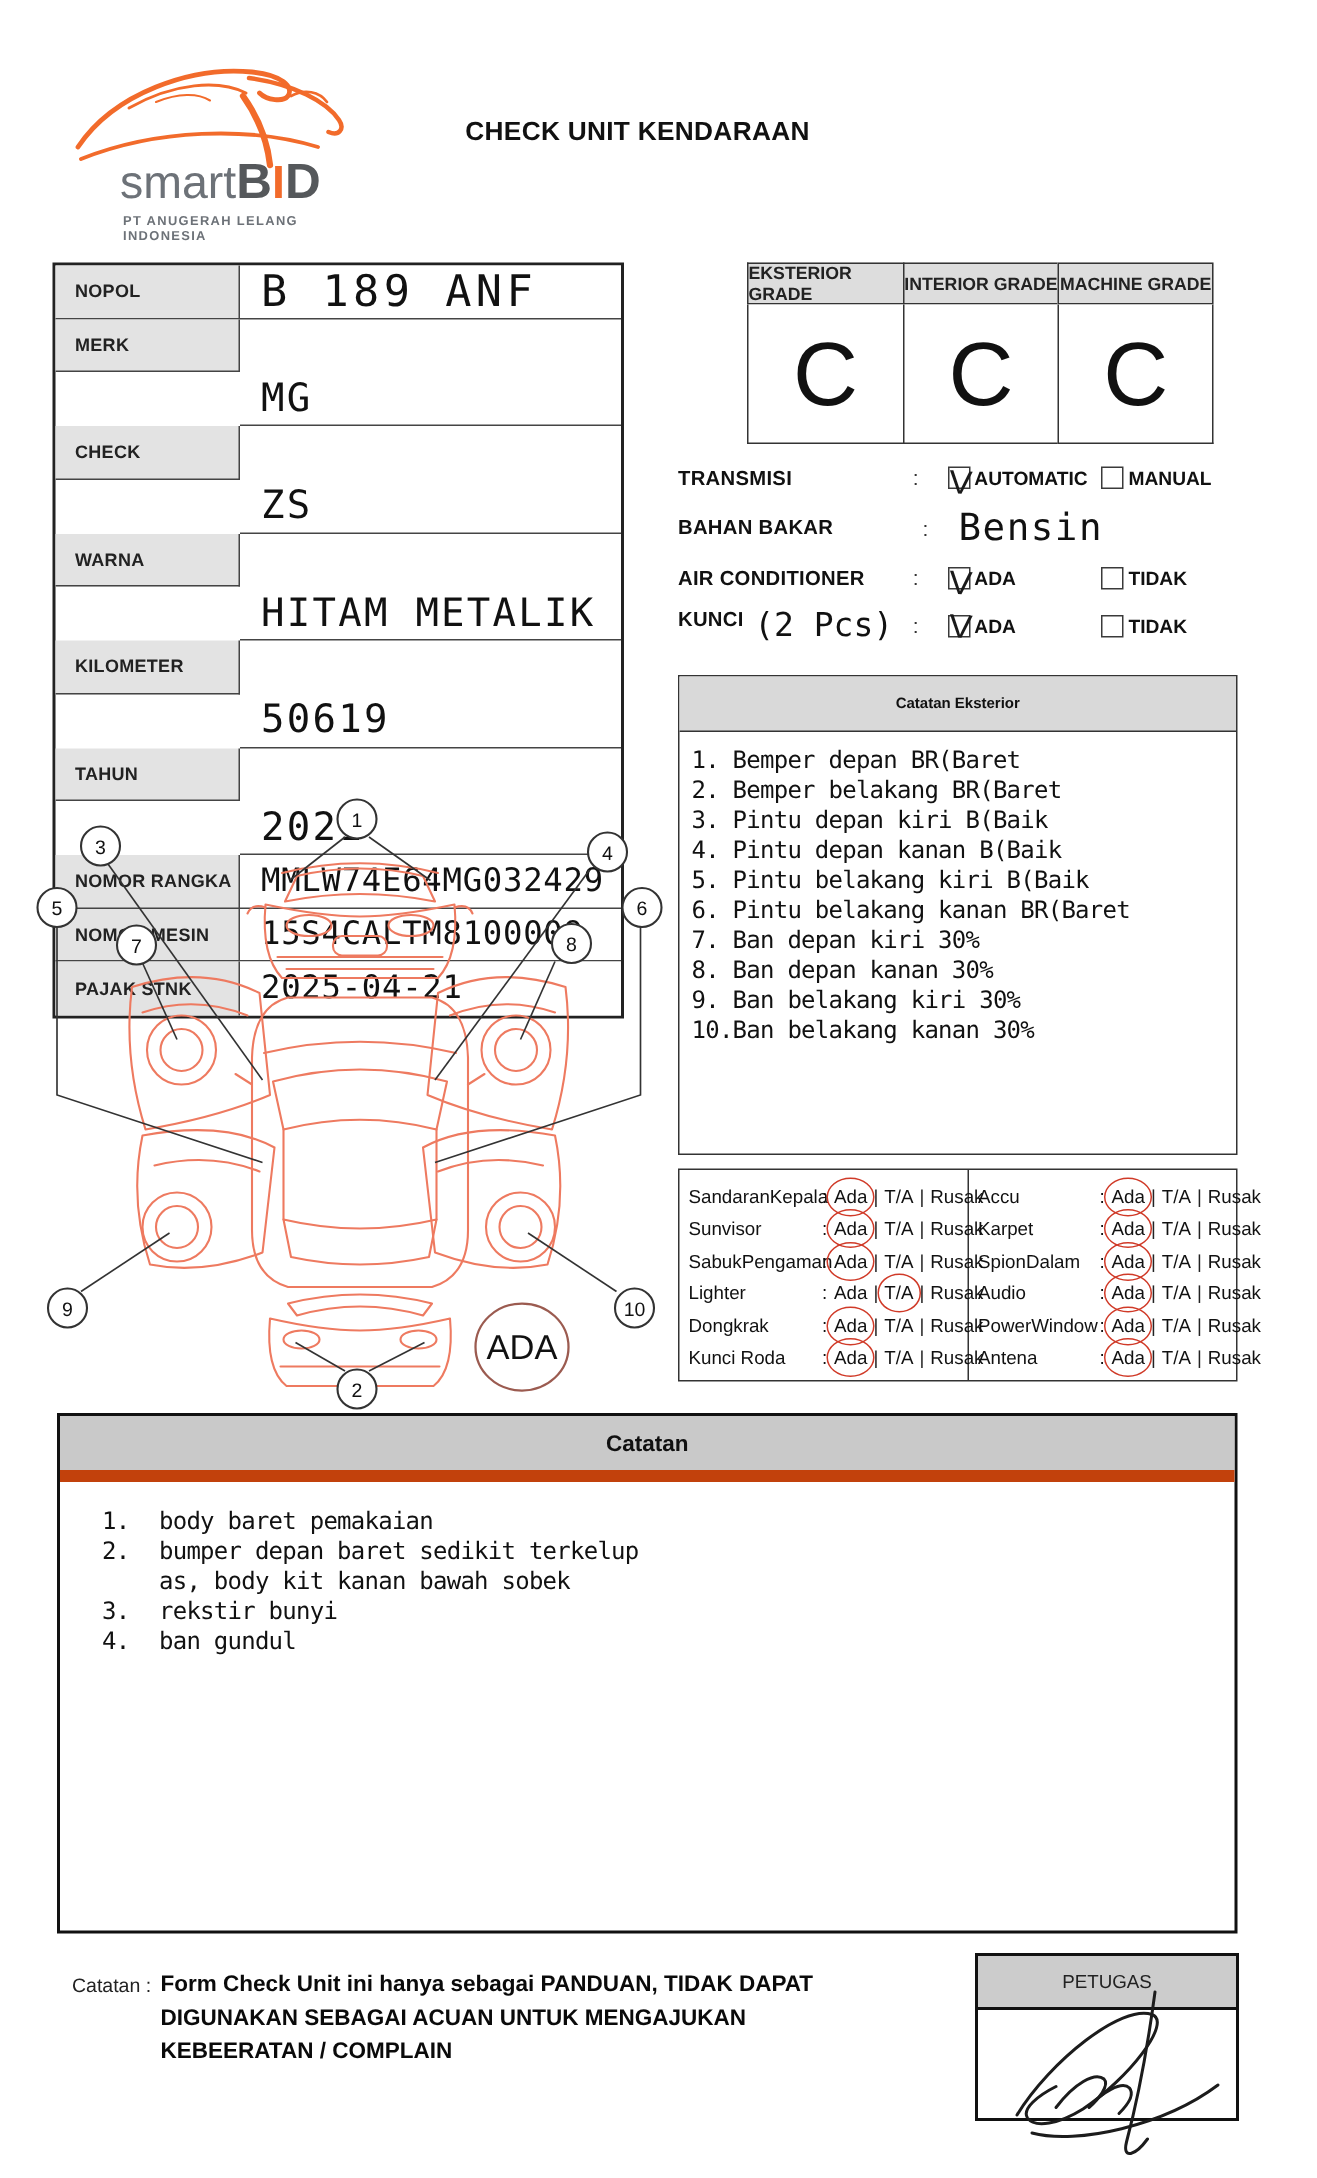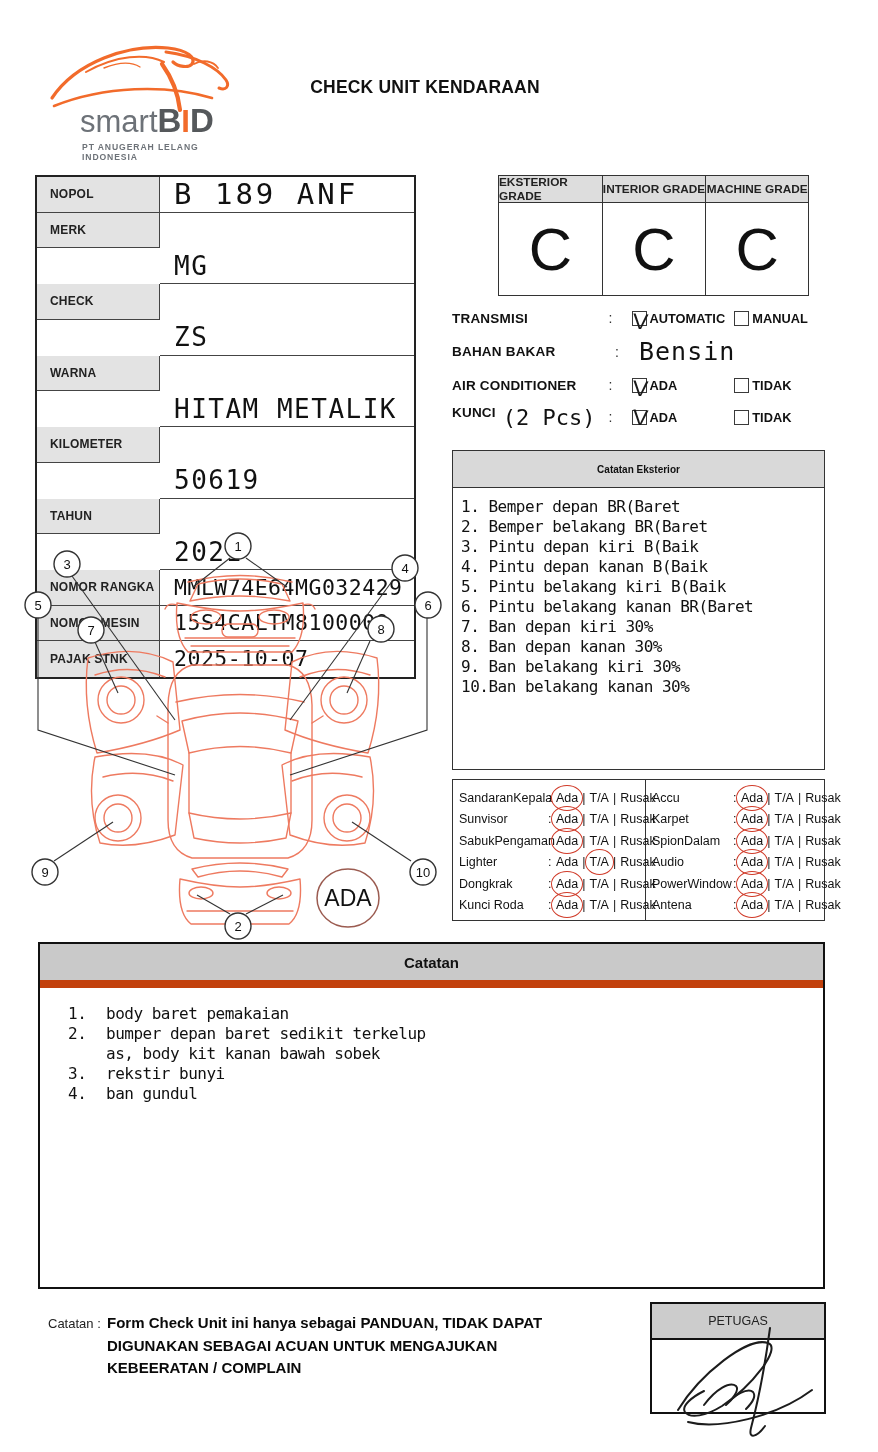--- a/index.html
+++ b/index.html
@@ -161,21 +161,21 @@
     <div class="info-row" style="display:contents">
       <div class="info-label">NOMOR RANGKA</div>
       <div class="info-value v-md">MMLW74E64MG032429</div>
     </div>
     <div class="info-row" style="display:contents">
       <div class="info-label">NOMOR MESIN</div>
       <div class="info-value v-md">15S4CALTM8100009</div>
     </div>
     <div class="info-row" style="display:contents">
       <div class="info-label">PAJAK STNK</div>
-      <div class="info-value v-md">2025-10-07</div>
+      <div class="info-value v-md">2025-04-21</div>
     </div>
   </div>
 
   <div class="grades">
     <div class="grade-head">EKSTERIOR GRADE</div>
     <div class="grade-head">INTERIOR GRADE</div>
     <div class="grade-head">MACHINE GRADE</div>
     <div class="grade-val">C</div>
     <div class="grade-val">C</div>
     <div class="grade-val">C</div>

